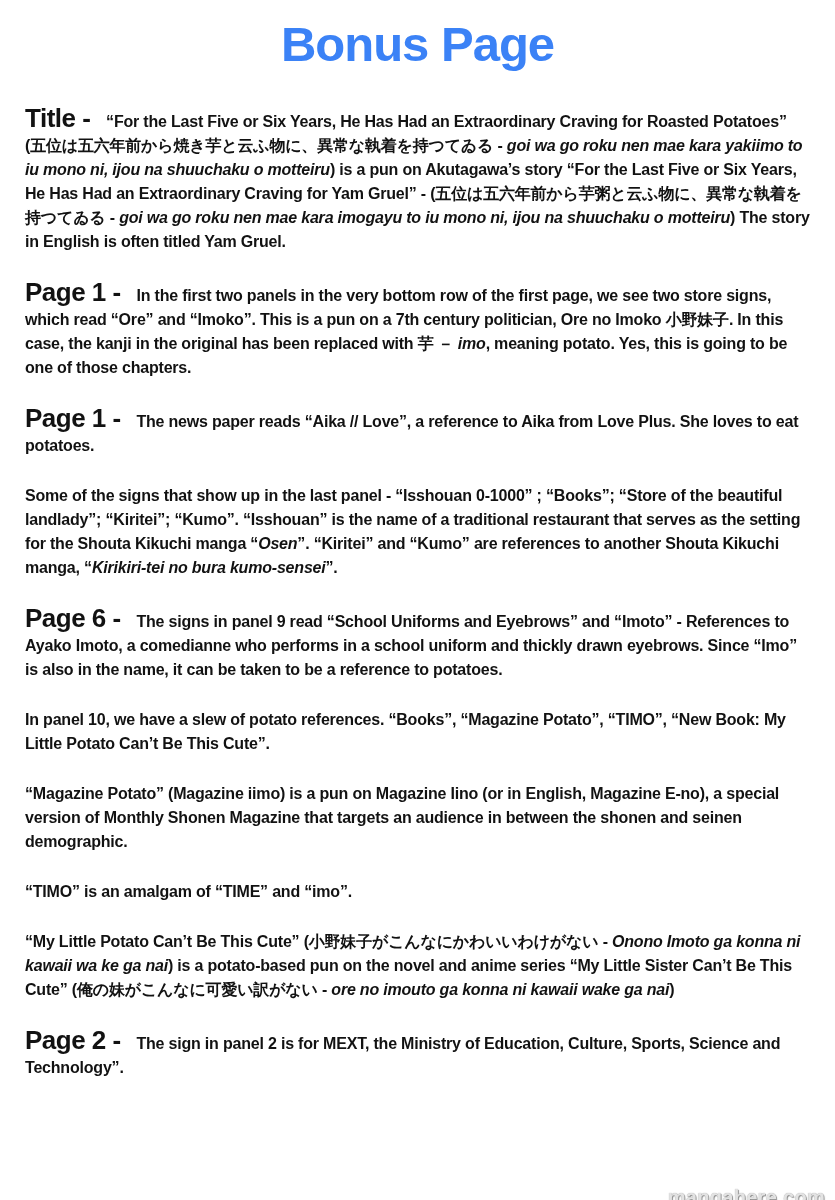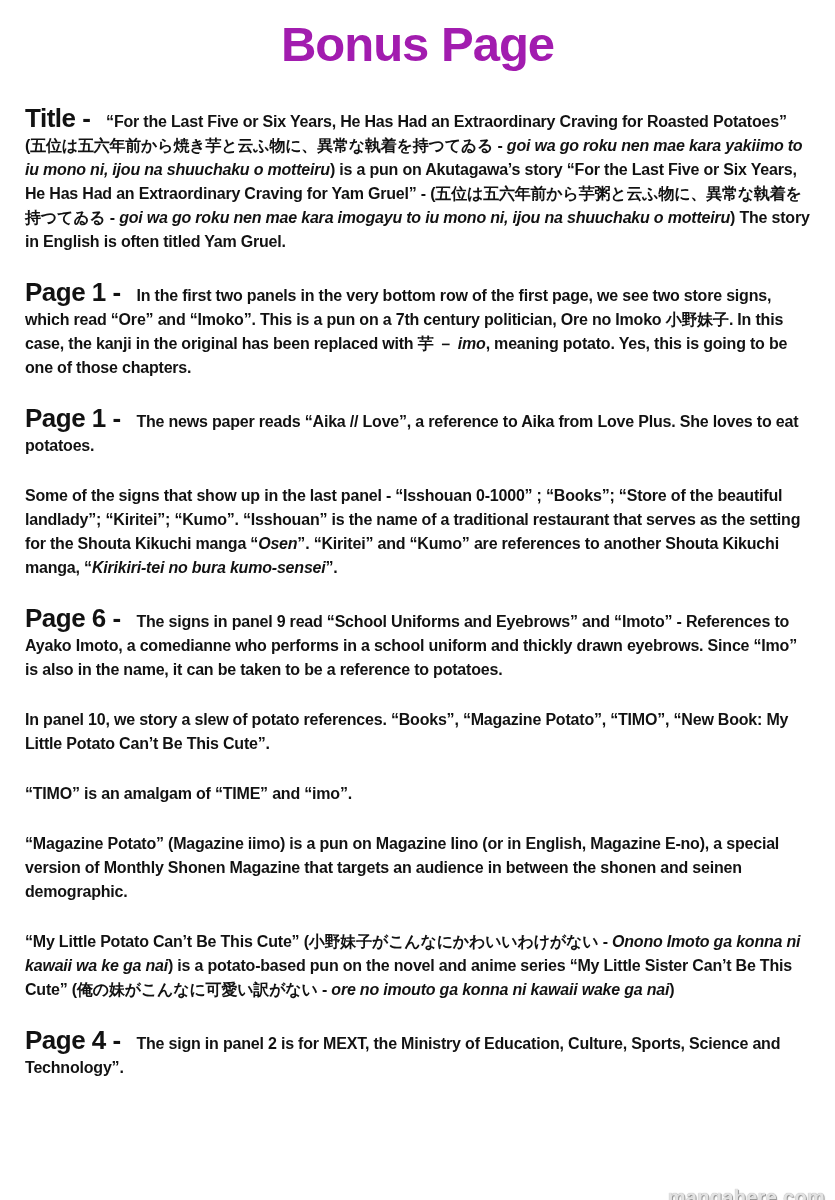--- a/index.html
+++ b/index.html
@@ -16,21 +16,21 @@
   }
   .page {
     width: 100%;
     height: 100%;
     position: relative;
   }
   .page-title {
     text-align: center;
     font-size: 49px;
     font-weight: 800;
-    color: #a21caf;
+    color: #3b82f6;
     margin: 16px 0 34px 0;
     letter-spacing: -1px;
   }
   .content {
     padding: 0 24px 0 25px;
     color: #121212;
   }
   p.note-block {
     font-size: 16px;
     font-weight: bold;
@@ -68,21 +68,21 @@
 
 <div class="page">
   <h1 class="page-title">Bonus Page</h1>
 
   <div class="content" id="content">
       <p class="note-block"><span class="sec-heading">Title - </span><span class="run">“For the Last Five or Six Years, He Has Had an Extraordinary Craving for Roasted Potatoes” (五位は五六年前から焼き芋と云ふ物に、異常な執着を持つてゐる - </span><span class="run italic">goi wa go roku nen mae kara yakiimo to iu mono ni, ijou na shuuchaku o motteiru</span><span class="run">) is a pun on Akutagawa’s story “For the Last Five or Six Years, He Has Had an Extraordinary Craving for Yam Gruel” - (五位は五六年前から芋粥と云ふ物に、異常な執着を持つてゐる - </span><span class="run italic">goi wa go roku nen mae kara imogayu to iu mono ni, ijou na shuuchaku o motteiru</span><span class="run">) The  story in English is often titled Yam Gruel.</span></p>
       <p class="note-block"><span class="sec-heading">Page 1 - </span><span class="run">In the first two panels in the very bottom row of the first page, we see two store signs, which read “Ore” and “Imoko”. This is a pun on a 7th century politician, Ore no Imoko 小野妹子. In this case, the kanji in the original has been replaced with 芋 － </span><span class="run italic">imo</span><span class="run">, meaning potato. Yes, this is going to be one of those chapters.</span></p>
       <p class="note-block"><span class="sec-heading">Page 1 - </span><span class="run">The news paper reads “Aika // Love”, a reference to Aika from Love Plus. She loves to eat potatoes.</span></p>
       <p class="note-block"><span class="run">Some of the signs that show up in the last panel - “Isshouan 0-1000” ; “Books”; “Store of the beautiful landlady”; “Kiritei”; “Kumo”.  “Isshouan” is the name of a traditional restaurant that serves as the setting for the Shouta Kikuchi manga “</span><span class="run italic">Osen</span><span class="run">”.  “Kiritei” and “Kumo” are references to another Shouta Kikuchi manga,  “</span><span class="run italic">Kirikiri-tei no bura kumo-sensei</span><span class="run">”.</span></p>
       <p class="note-block"><span class="sec-heading">Page 6 - </span><span class="run">The signs in panel 9 read “School Uniforms and Eyebrows” and “Imoto” - References to Ayako Imoto, a comedianne who performs in a school uniform and thickly drawn eyebrows. Since “Imo” is also in the name, it can be taken to be a reference to potatoes.</span></p>
-      <p class="note-block"><span class="run">In panel 10, we story a slew of potato references. “Books”, “Magazine Potato”, “TIMO”, “New Book: My Little Potato Can’t Be This Cute”.</span></p>
+      <p class="note-block"><span class="run">In panel 10, we have a slew of potato references. “Books”, “Magazine Potato”, “TIMO”, “New Book: My Little Potato Can’t Be This Cute”.</span></p>
+      <p class="note-block"><span class="run">“Magazine Potato” (Magazine iimo) is a pun on Magazine Iino (or in English, Magazine E-no), a special version of Monthly Shonen Magazine that targets an audience in between the shonen and seinen demographic.</span></p>
       <p class="note-block"><span class="run">“TIMO” is an amalgam of “TIME” and “imo”.</span></p>
-      <p class="note-block"><span class="run">“Magazine Potato” (Magazine iimo) is a pun on Magazine Iino (or in English, Magazine E-no), a special version of Monthly Shonen Magazine that targets an audience in between the shonen and seinen demographic.</span></p>
       <p class="note-block"><span class="run">“My Little Potato Can’t Be This Cute” (小野妹子がこんなにかわいいわけがない - </span><span class="run italic">Onono Imoto ga konna ni kawaii wa ke ga nai</span><span class="run">) is a potato-based pun on the novel and anime series “My Little Sister Can’t Be This Cute” (俺の妹がこんなに可愛い訳がない - </span><span class="run italic">ore no imouto ga konna ni kawaii wake ga nai</span><span class="run">)</span></p>
-      <p class="note-block"><span class="sec-heading">Page 4 - </span><span class="run">The sign in panel 2 is for MEXT, the Ministry of Education, Culture, Sports, Science and Technology”.</span></p>
+      <p class="note-block"><span class="sec-heading">Page 2 - </span><span class="run">The sign in panel 2 is for MEXT, the Ministry of Education, Culture, Sports, Science and Technology”.</span></p>
     </div>
 
   <div class="watermark">mangahere.com</div>
 </div>
 
 </body></html>

